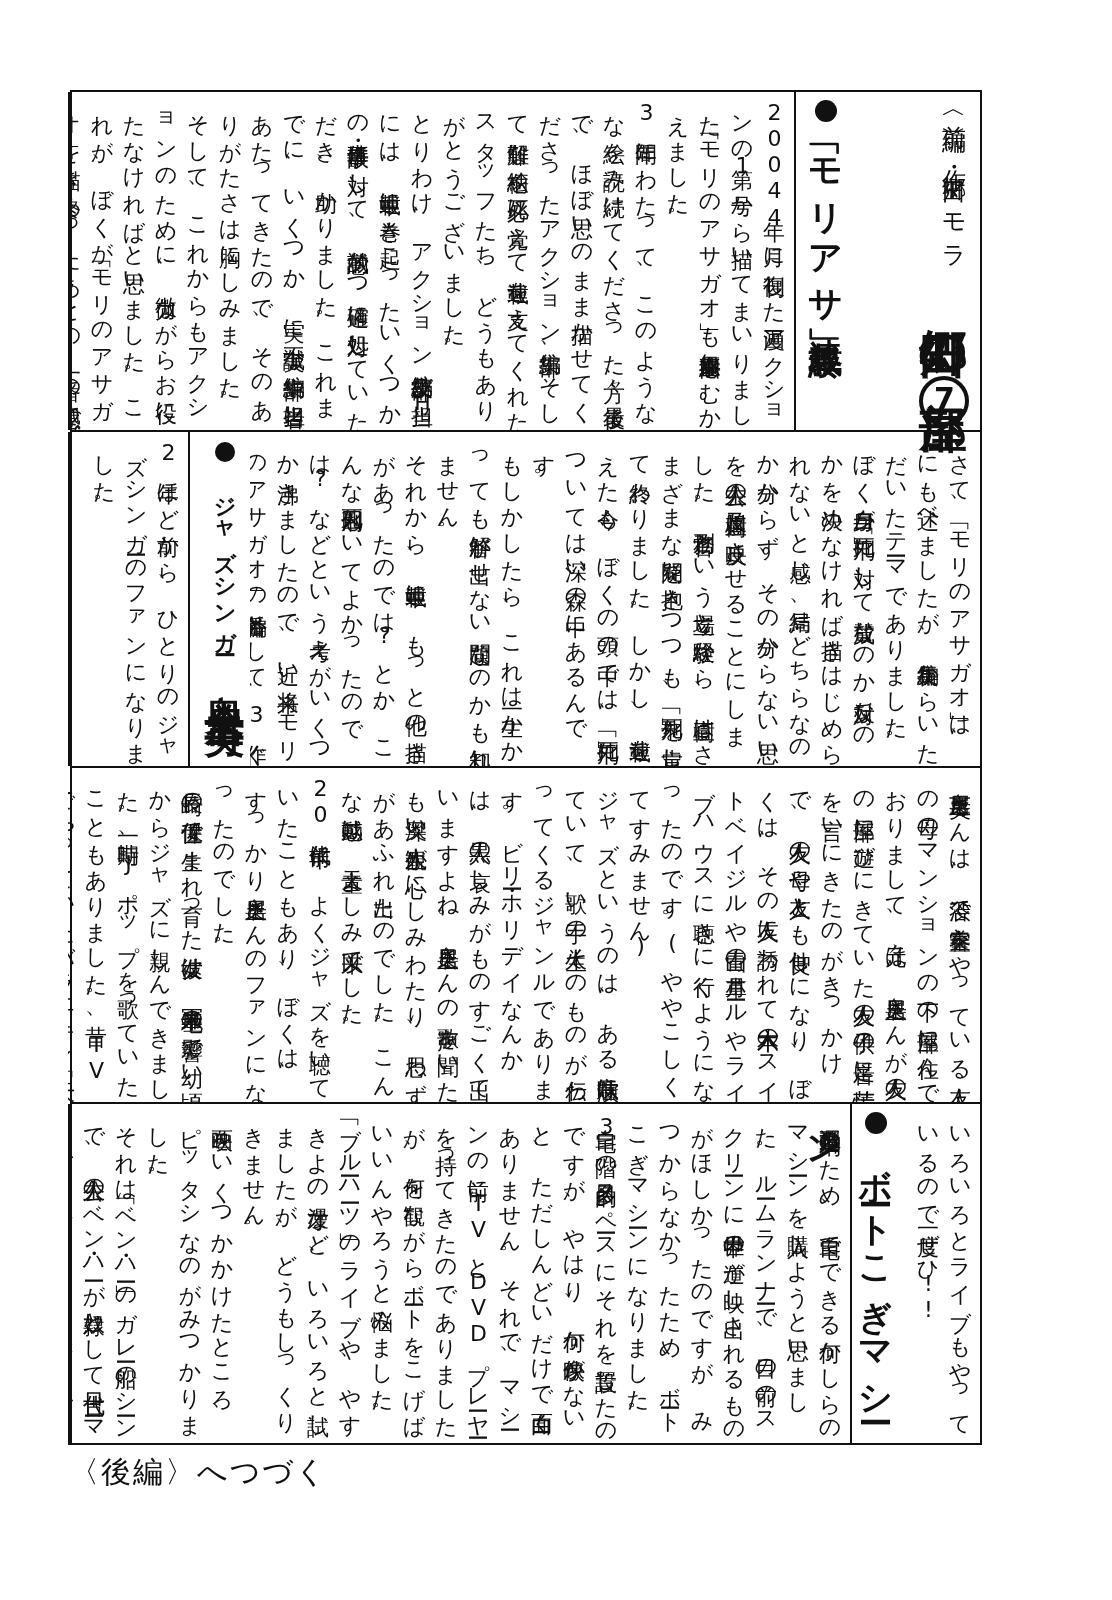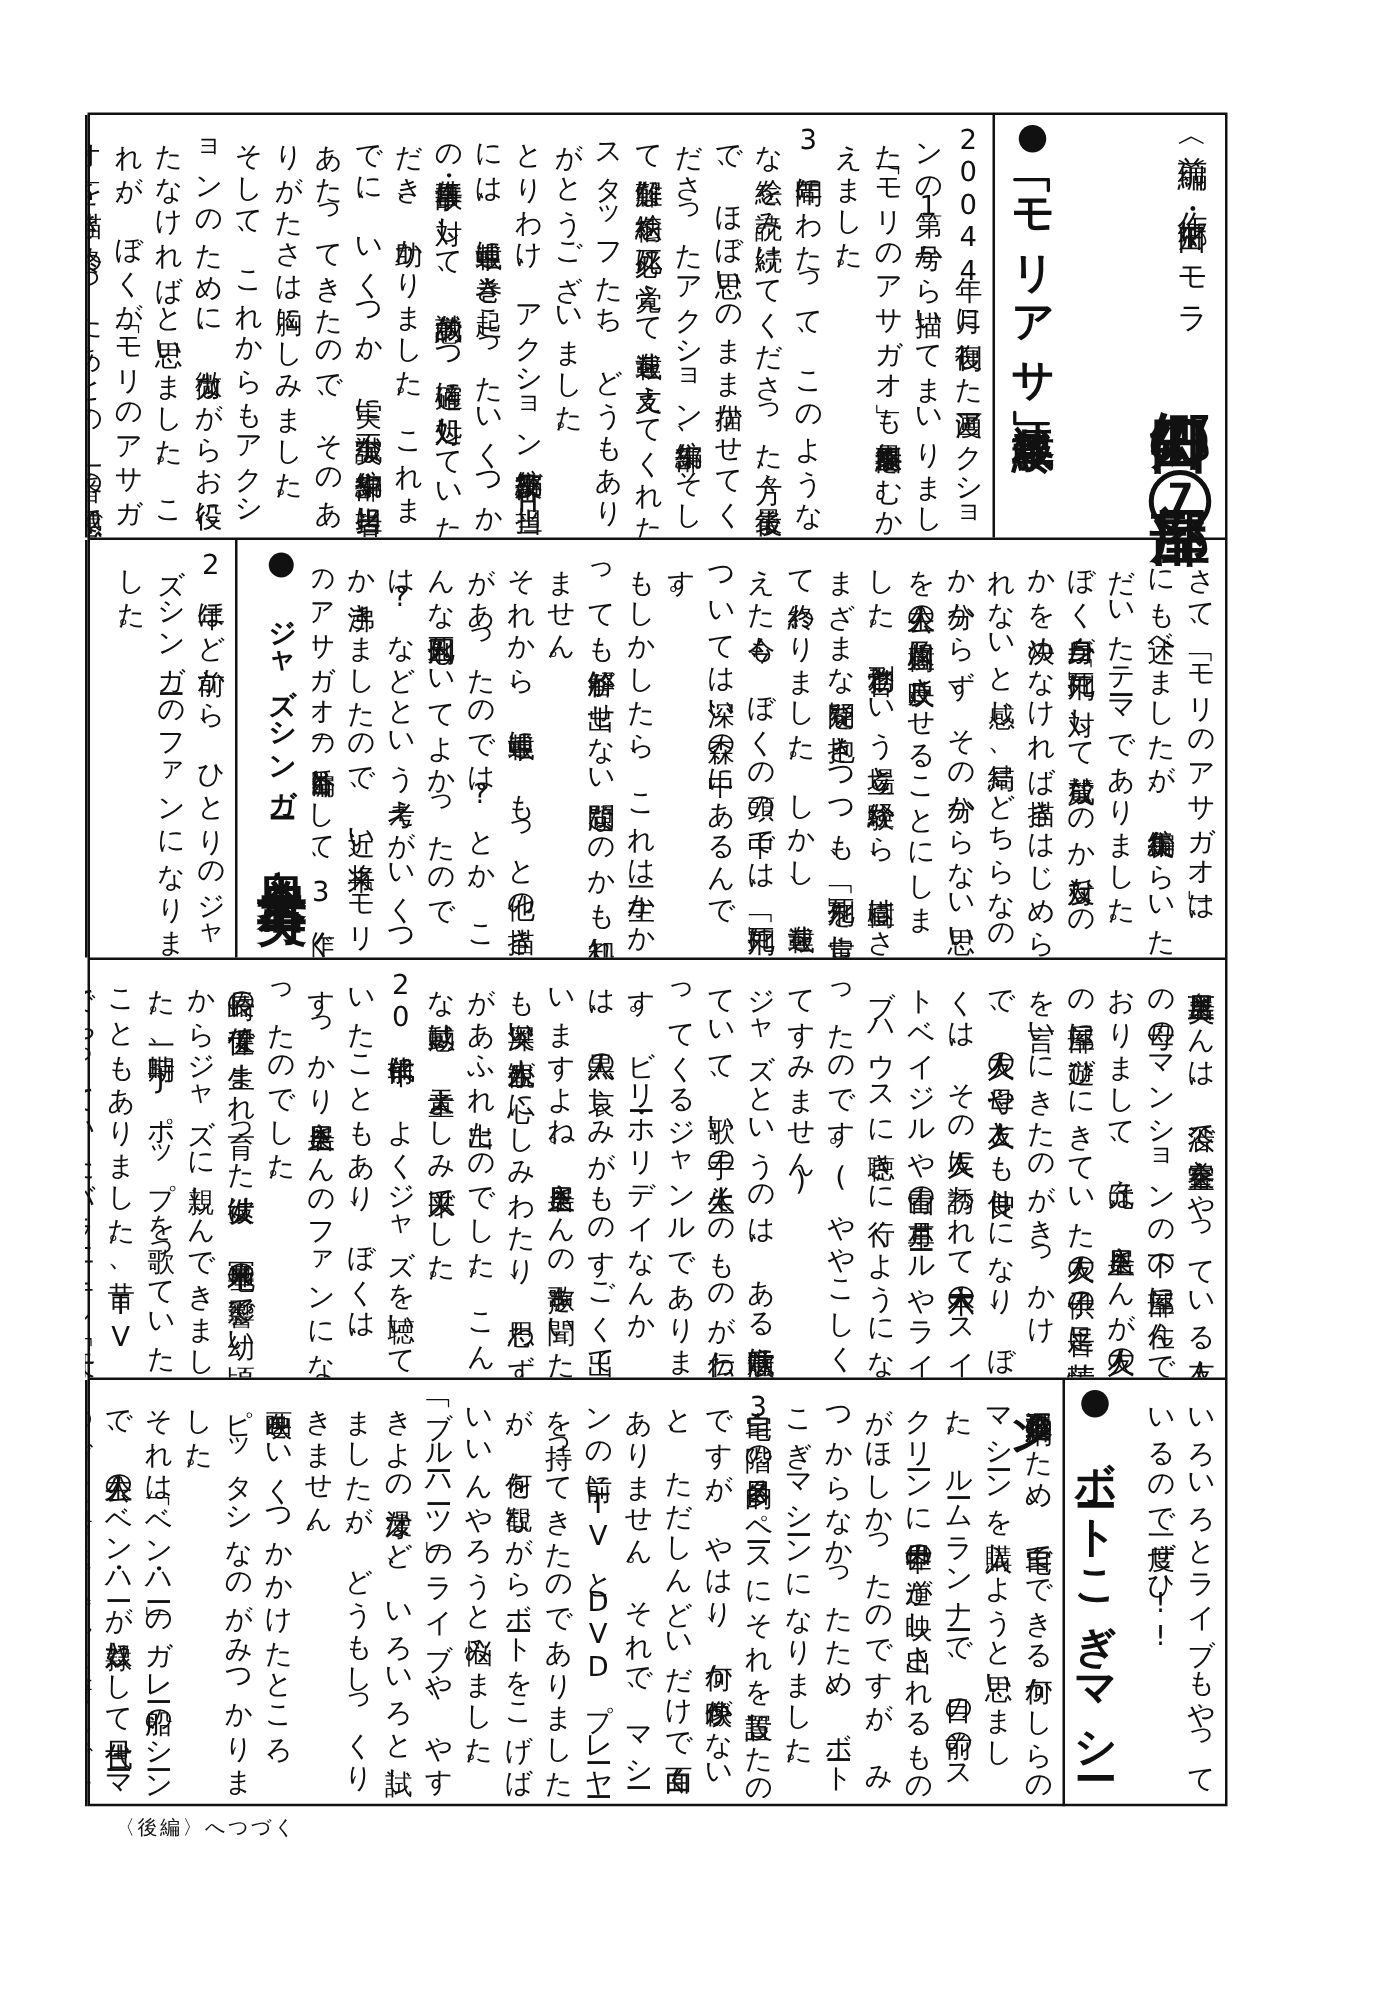--- a/index.html
+++ b/index.html
@@ -19,21 +19,21 @@
   .body-text p { margin: 0; }
   .title-main { font-family: "DejaVu Sans", sans-serif; font-weight: bold;
                 font-size: 48px; letter-spacing: 6px; line-height: 60px; }
   .title-sub { font-size: 24px; letter-spacing: 4px; line-height: 40px; }
   .heading { font-weight: bold; font-size: 34px; letter-spacing: 4px; line-height: 52px;
              padding-top: 8px; }
   .heading .dot { display: inline-block; width: 22px; height: 22px; border-radius: 50%;
                   background: #111; margin-bottom: 10px; }
   .heading-small { font-weight: bold; font-size: 22px; line-height: 28px; letter-spacing: 2px; }
   .heading-big { font-weight: bold; font-size: 40px; line-height: 50px; letter-spacing: 6px; }
-  .footer { position: absolute; left: 92px; top: 1452px; font-size: 16px; letter-spacing: 2px; font-family: Liberation Mono, monospace; }
+  .footer { position: absolute; left: 69px; top: 1452px; font-size: 30px; letter-spacing: 2px; font-family: Liberation Mono, monospace; }
   .circ7 { display: inline-block; width: 42px; height: 42px; border: 4px solid #111;
            border-radius: 50%; text-align: center; line-height: 42px; font-size: 30px;
            text-orientation: upright; }
 </style>
 </head>
 <body>
 
 <div class="page">
 
   <div class="band" style="top:0;height:340px;">

